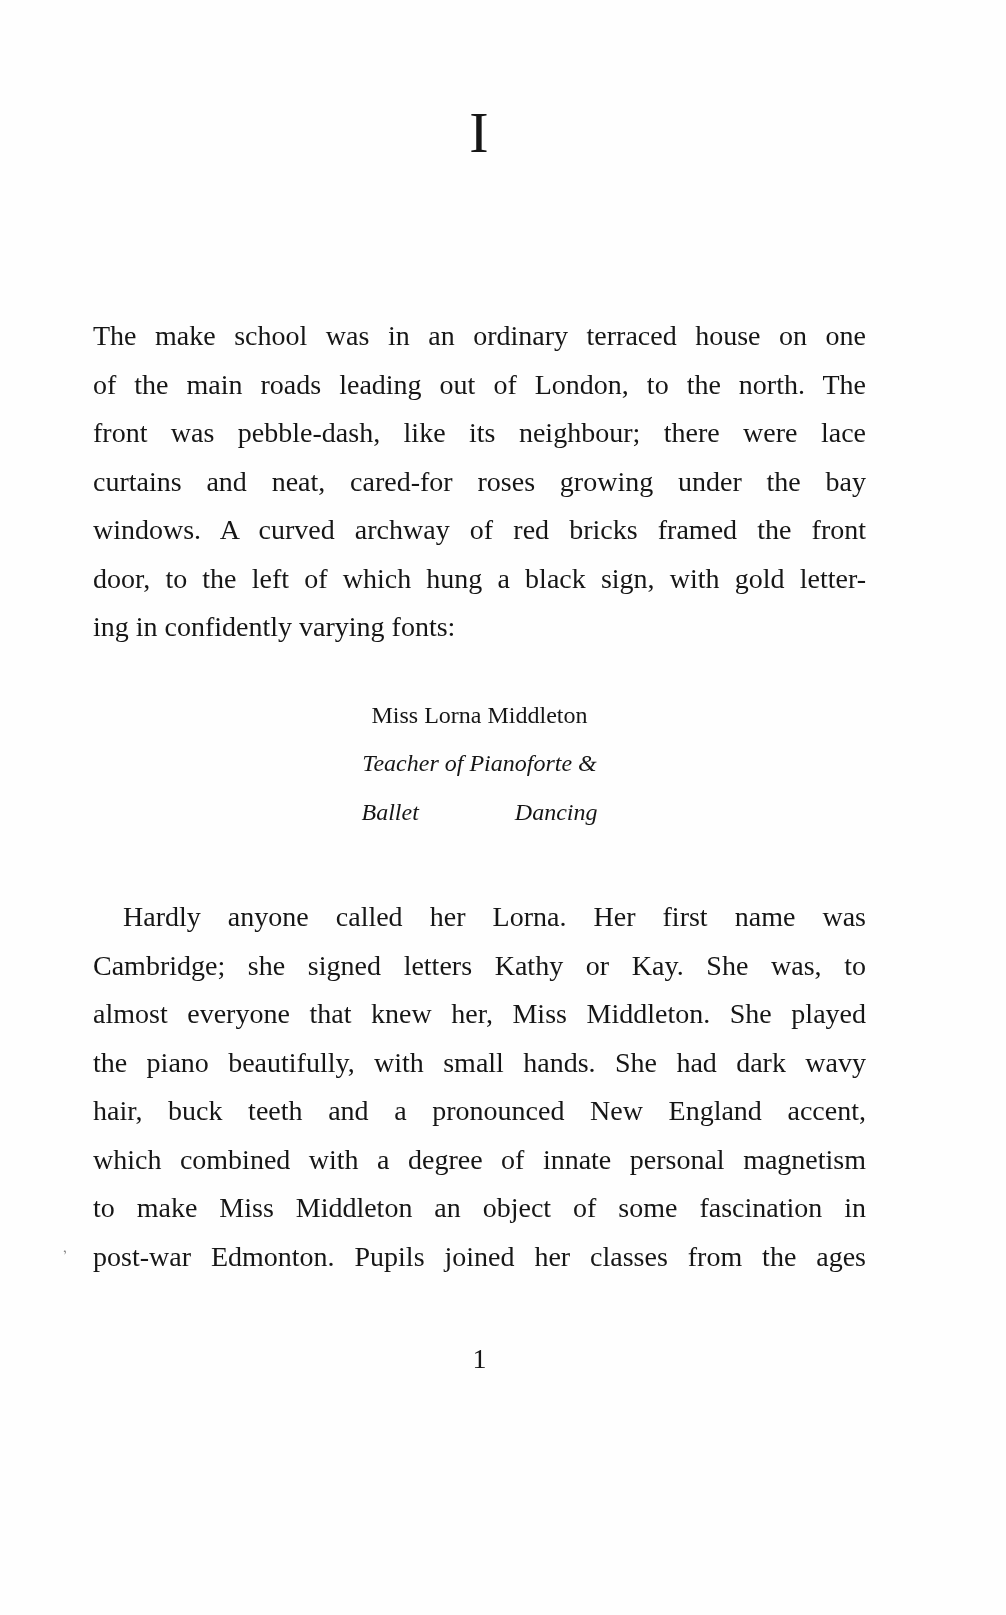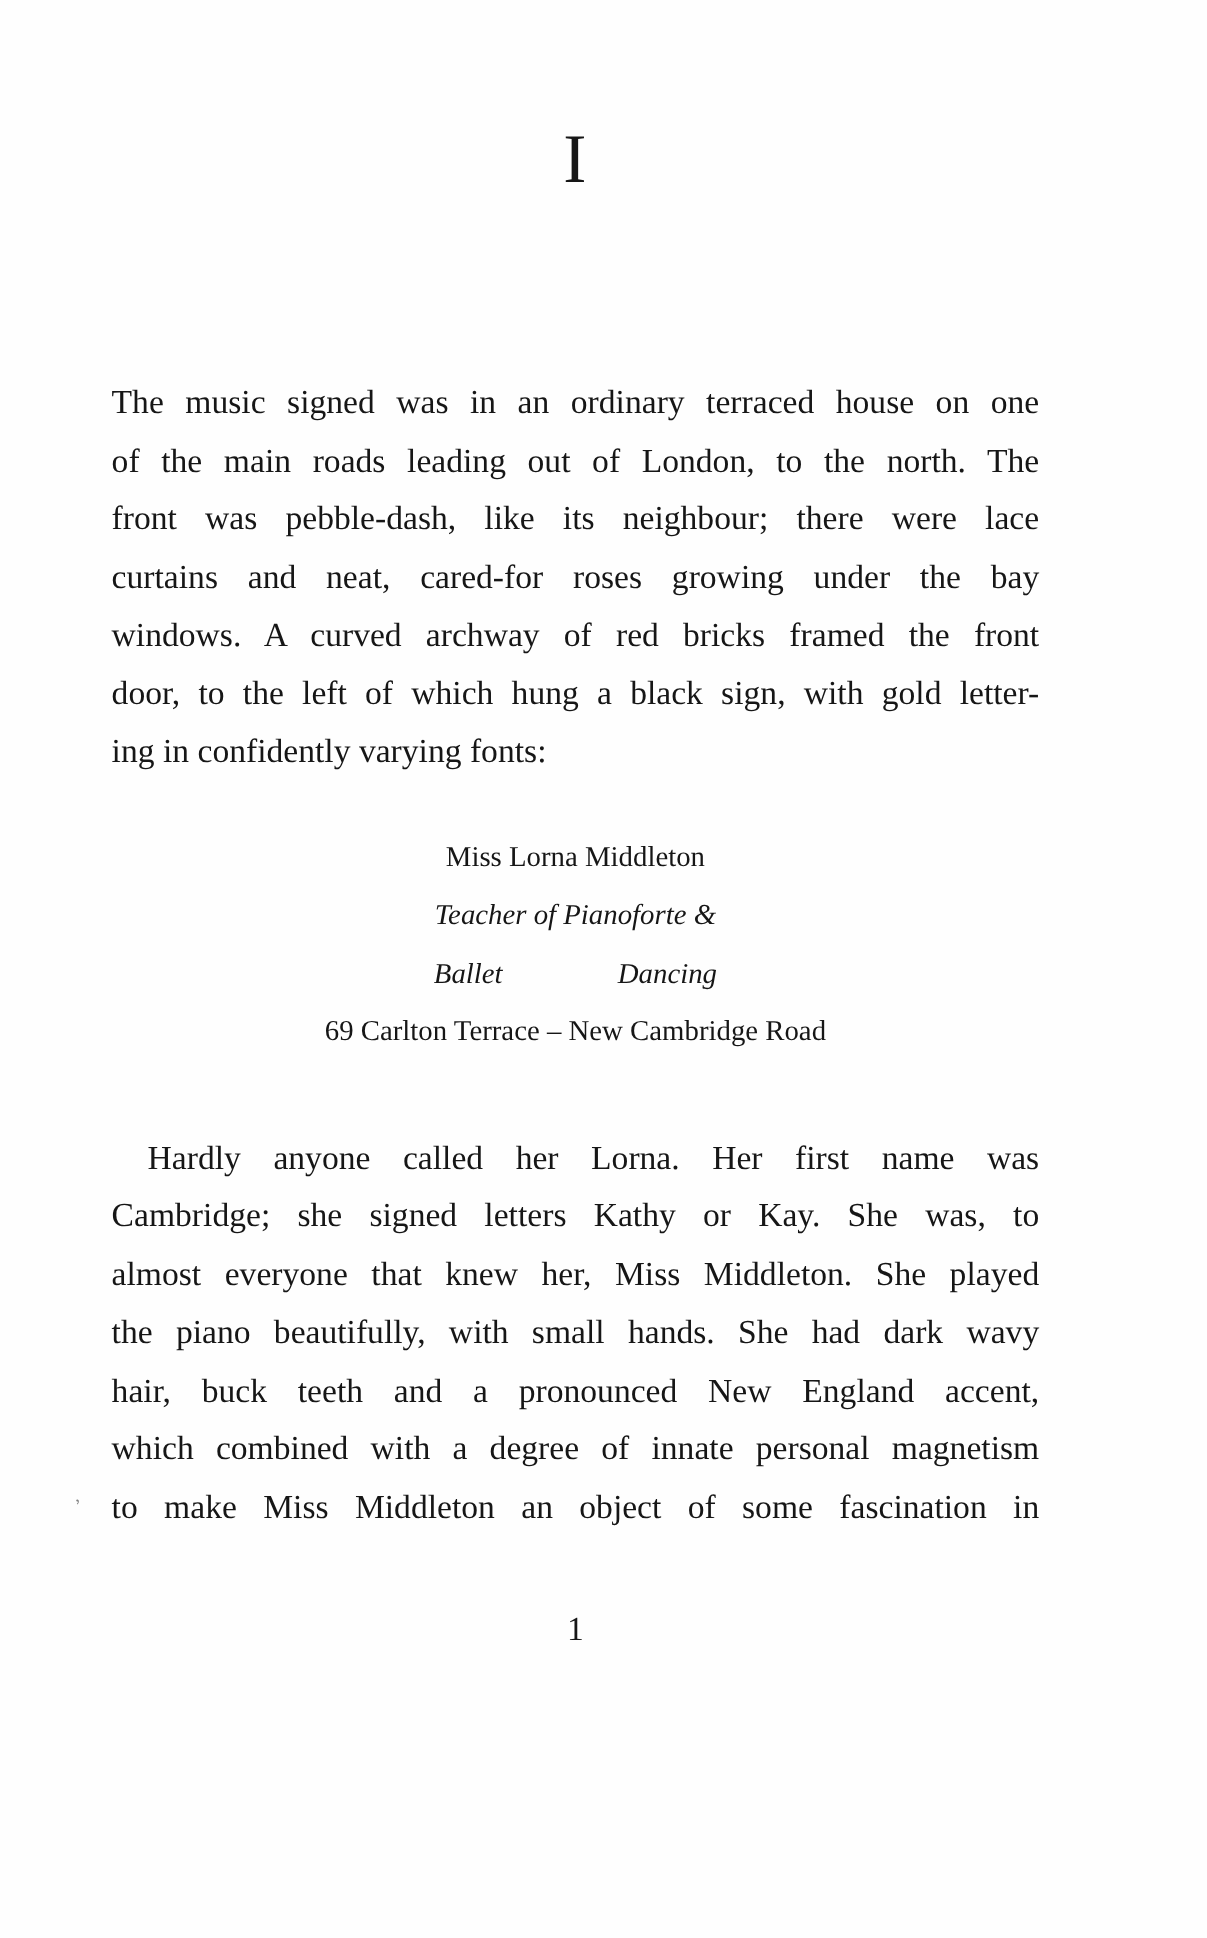--- a/index.html
+++ b/index.html
@@ -90,47 +90,47 @@
 </head>
 <body>
 
 <div class="page">
 
   <div class="column">
 
     <div class="chapter-heading">I</div>
 
     <div class="para1">
-      <div class="bline">The music signed was in an ordinary terraced house on one</div>
+      <div class="bline">The make school was in an ordinary terraced house on one</div>
       <div class="bline">of the main roads leading out of London, to the north. The</div>
       <div class="bline">front was pebble-dash, like its neighbour; there were lace</div>
       <div class="bline">curtains and neat, cared-for roses growing under the bay</div>
       <div class="bline">windows. A curved archway of red bricks framed the front</div>
       <div class="bline">door, to the left of which hung a black sign, with gold letter-</div>
       <div class="bline lastline">ing in confidently varying fonts:</div>
     </div>
 
     <div class="sign">
       <div class="sign-line">Miss Lorna Middleton</div>
       <div class="sign-line italic">Teacher of Pianoforte &amp;</div>
       <div class="sign-split">
         <span>Ballet</span>
         <span>Dancing</span>
       </div>
-      <div class="sign-line">69 Carlton Terrace – New Cambridge Road</div>
     </div>
 
     <div class="para2">
       <div class="bline indent">Hardly anyone called her Lorna. Her first name was</div>
       <div class="bline">Cambridge; she signed letters Kathy or Kay. She was, to</div>
       <div class="bline">almost everyone that knew her, Miss Middleton. She played</div>
       <div class="bline">the piano beautifully, with small hands. She had dark wavy</div>
       <div class="bline">hair, buck teeth and a pronounced New England accent,</div>
       <div class="bline">which combined with a degree of innate personal magnetism</div>
       <div class="bline">to make Miss Middleton an object of some fascination in</div>
+      <div class="bline">post-war Edmonton. Pupils joined her classes from the ages</div>
     </div>
 
     <div class="page-number">1</div>
 
   </div>
 
   <div class="scan-speck">‚</div>
 
 </div>
 

